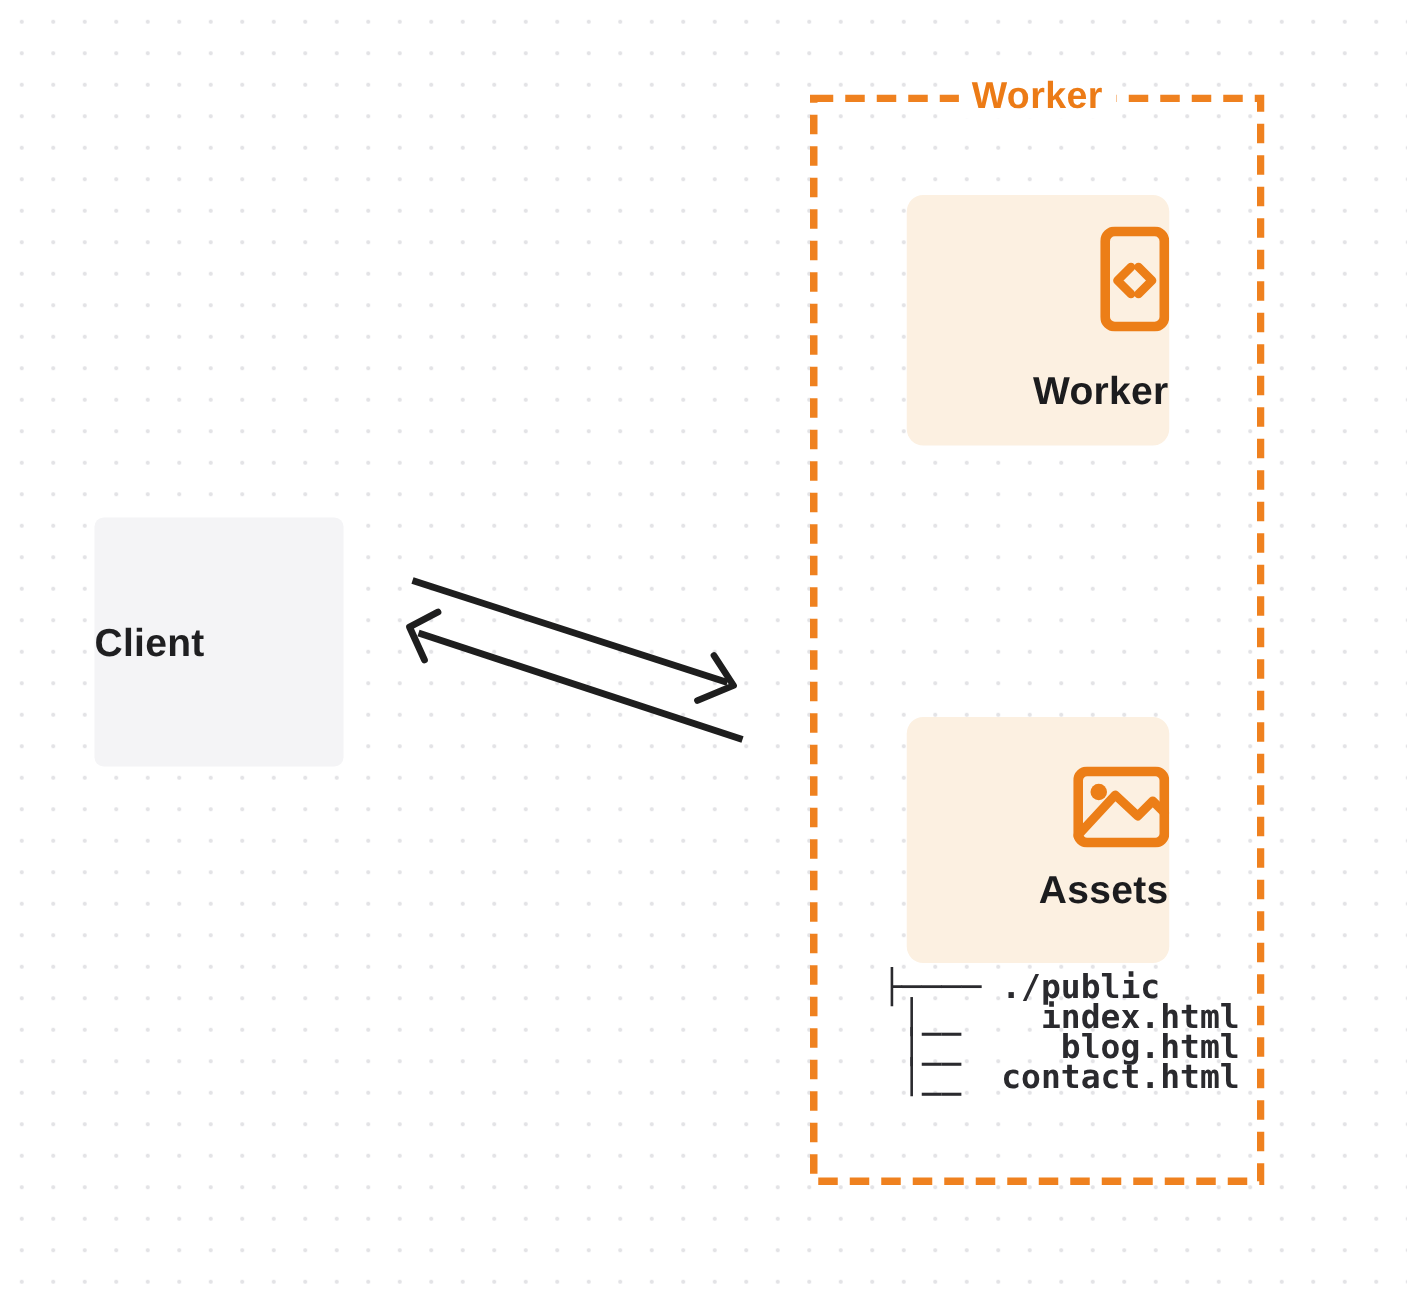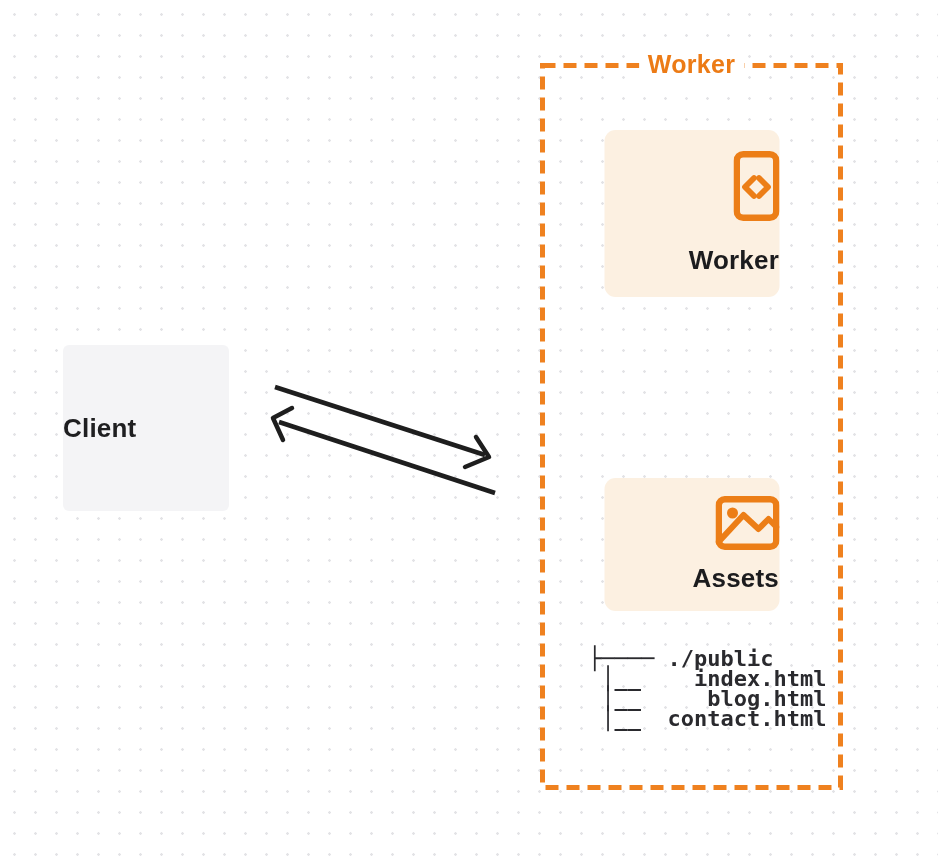--- a/index.html
+++ b/index.html
@@ -39,21 +39,21 @@
     font-size:25px;font-weight:700;color:#ec7b16;letter-spacing:.3px;
     white-space:nowrap;
   }
   .card{
     position:absolute;left:50%;transform:translateX(-50%);
     width:175px;background:#fcf0e1;border-radius:11px;
     display:flex;flex-direction:column;align-items:flex-end;justify-content:center;
   }
   .card .label{font-size:26px;font-weight:700;color:#1c1c1e;letter-spacing:.2px;}
   .card-worker{top:67px;height:167px;gap:24px;}
-  .card-assets{top:415px;height:133px;gap:13px;}
+  .card-assets{top:415px;height:164px;gap:13px;}
   .icon{display:block;}
   .icon .stroke{fill:none;stroke:#ec7e17;stroke-linecap:round;stroke-linejoin:round;}
   .file-tree{
     position:absolute;left:48px;top:586px;margin:0;
     font-family:"DejaVu Sans Mono",monospace;
     font-size:22px;font-weight:700;line-height:20px;color:#2a2a2e;
     white-space:pre;
   }
 </style>
 </head>

